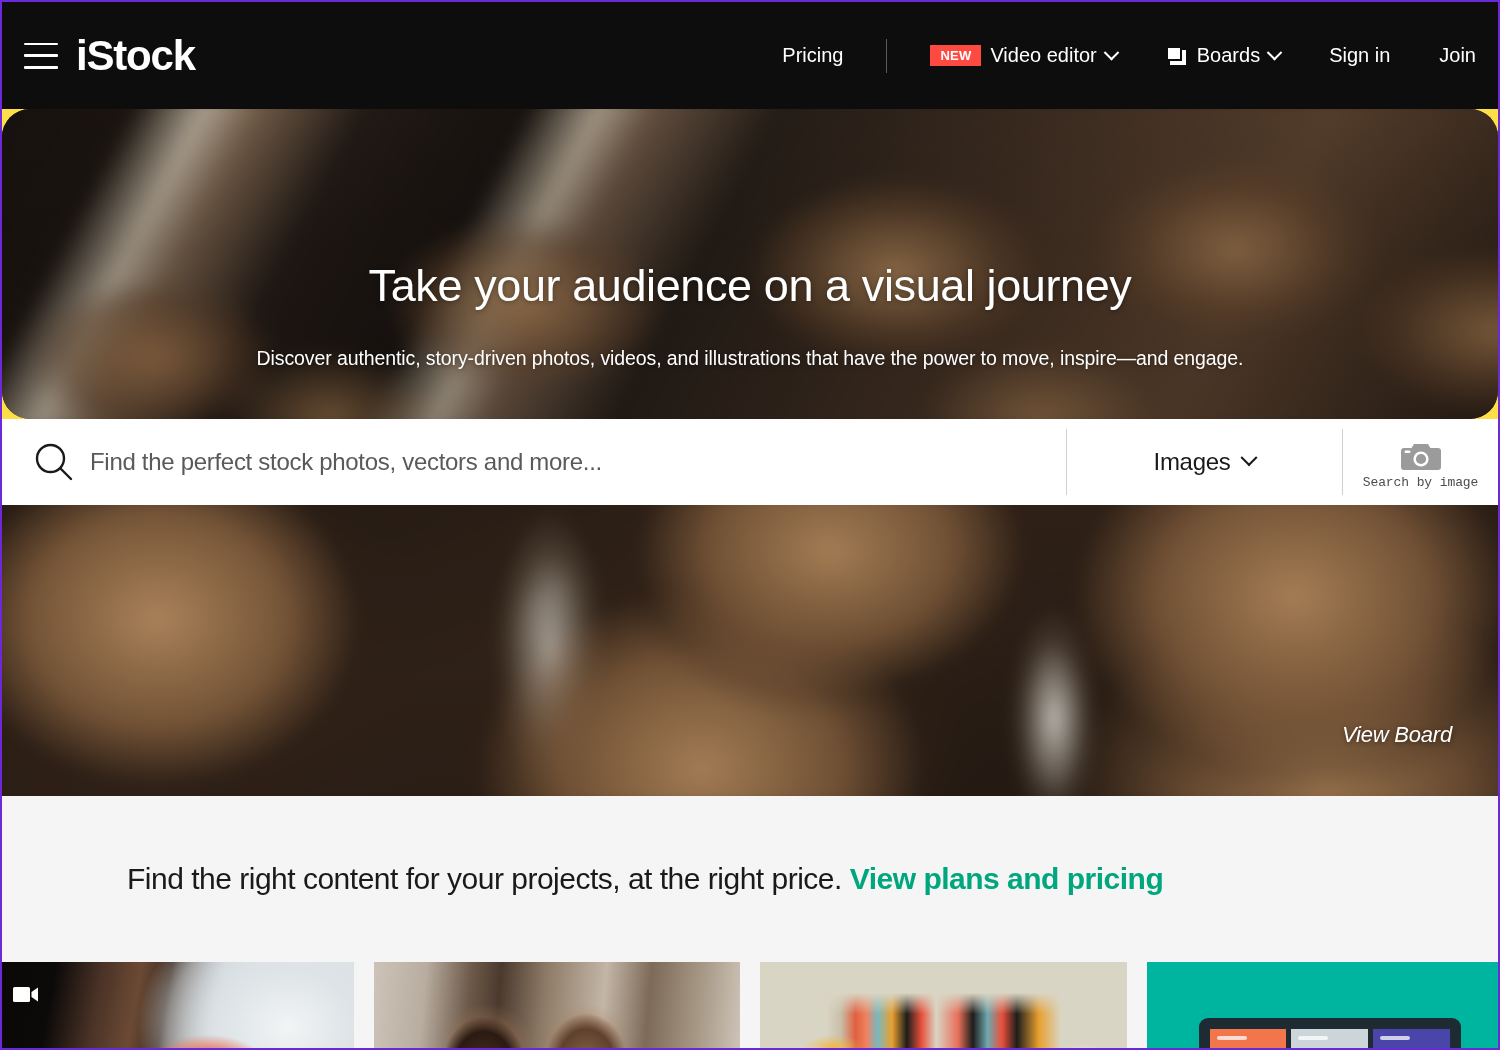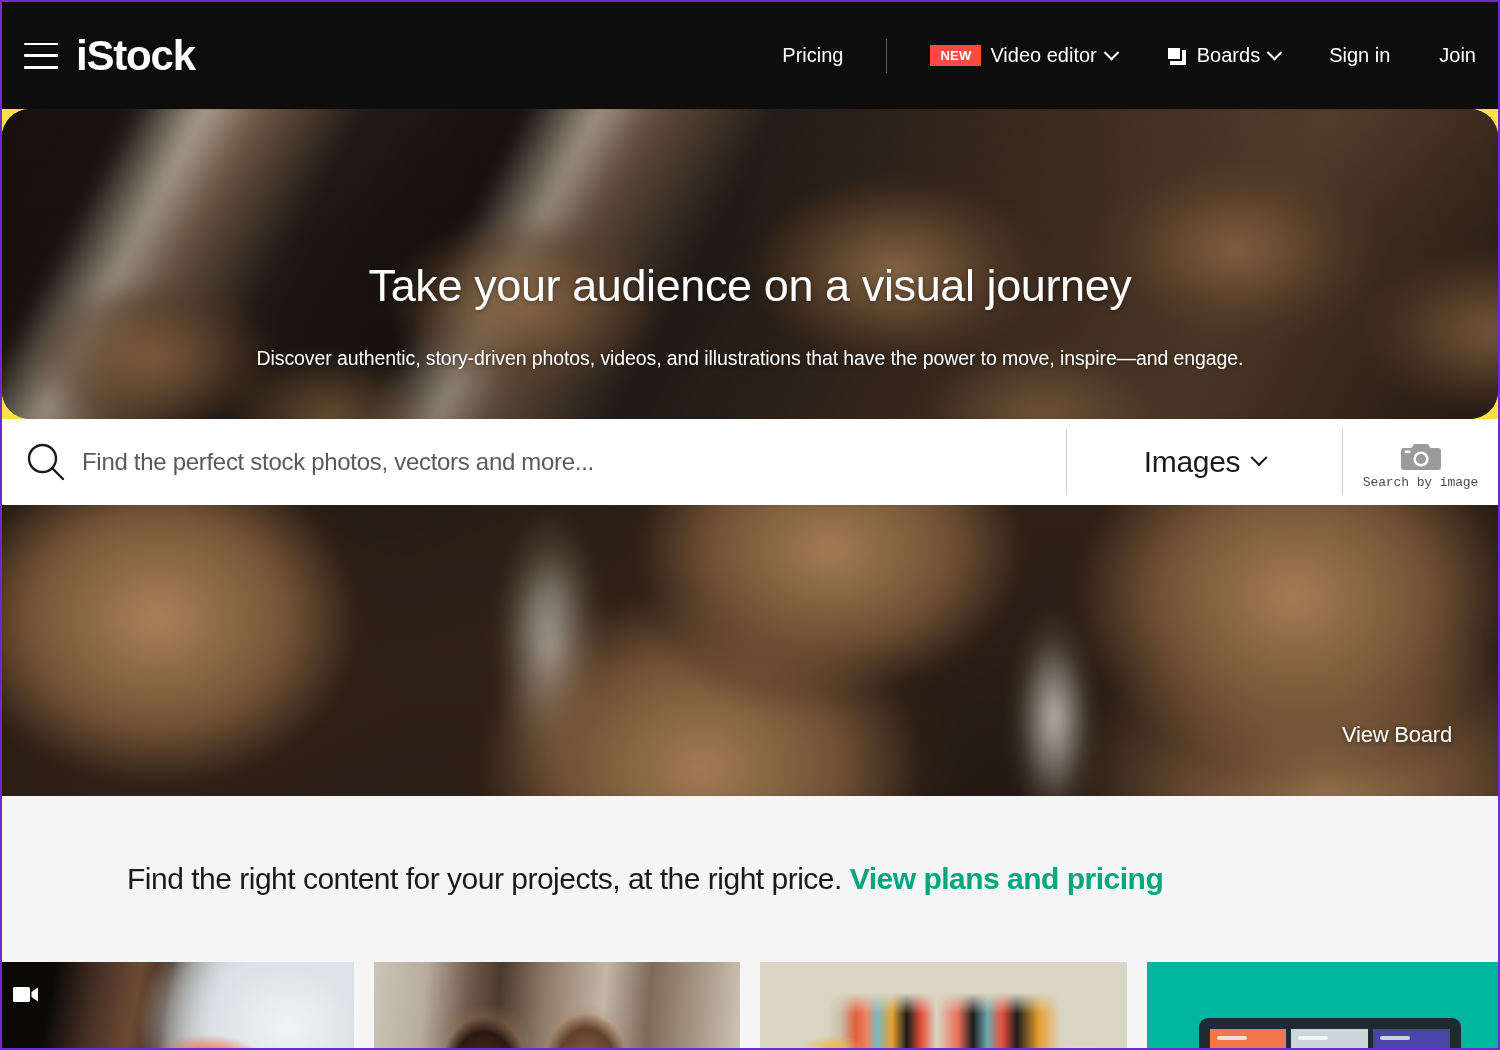--- a/index.html
+++ b/index.html
@@ -211,21 +211,21 @@
     background: #ffffff;
     display: flex;
     align-items: stretch;
     z-index: 15;
   }
 
   .search-field {
     flex: 1 1 auto;
     display: flex;
     align-items: center;
-    padding-left: 20px;
+    padding-left: 28px;
     min-width: 0;
     cursor: text;
   }
 
   .search-icon {
     width: 48px;
     height: 48px;
     flex: none;
     margin-right: 12px;
   }
@@ -252,21 +252,21 @@
   .type-select {
     width: 275px;
     flex: none;
     display: flex;
     align-items: center;
     justify-content: center;
     gap: 13px;
     cursor: pointer;
   }
   .type-select-label {
-    font-size: 30px;
+    font-size: 24px;
     color: #1a1a1a;
     letter-spacing: -0.3px;
   }
   .chev-dark {
     display: inline-block;
     width: 12px;
     height: 12px;
     border-right: 2.6px solid #1a1a1a;
     border-bottom: 2.6px solid #1a1a1a;
     transform: rotate(45deg) translate(-3px, -3px);
@@ -289,20 +289,21 @@
     letter-spacing: -0.1px;
     font-family: Liberation Mono, monospace;
   }
 
   
   .hero-bottom {
     position: relative;
     height: 291px;
     overflow: hidden;
     background: #3a2b20;
+    font-style: italic;
   }
 
   .hero-bottom .bg {
     background:
       radial-gradient(ellipse 230px 190px at 13% 40%, rgba(196,150,103,1) 0%, rgba(150,108,70,0.85) 52%, rgba(60,40,26,0.2) 82%, rgba(0,0,0,0) 100%),
       radial-gradient(ellipse 215px 160px at 55% 18%, rgba(186,142,96,1) 0%, rgba(142,102,66,0.85) 52%, rgba(55,37,24,0.2) 84%, rgba(0,0,0,0) 100%),
       radial-gradient(ellipse 250px 200px at 47% 88%, rgba(192,146,99,1) 0%, rgba(146,105,68,0.85) 52%, rgba(58,39,25,0.2) 84%, rgba(0,0,0,0) 100%),
       radial-gradient(ellipse 245px 195px at 84% 33%, rgba(190,144,97,1) 0%, rgba(144,103,67,0.85) 52%, rgba(56,38,24,0.2) 84%, rgba(0,0,0,0) 100%),
       radial-gradient(ellipse 240px 180px at 86% 95%, rgba(184,138,92,1) 0%, rgba(138,99,64,0.8) 55%, rgba(0,0,0,0) 100%),
       radial-gradient(ellipse 60px 150px at 37.5% 50%, rgba(236,230,219,0.95) 0%, rgba(150,135,115,0.3) 62%, rgba(0,0,0,0) 88%),

